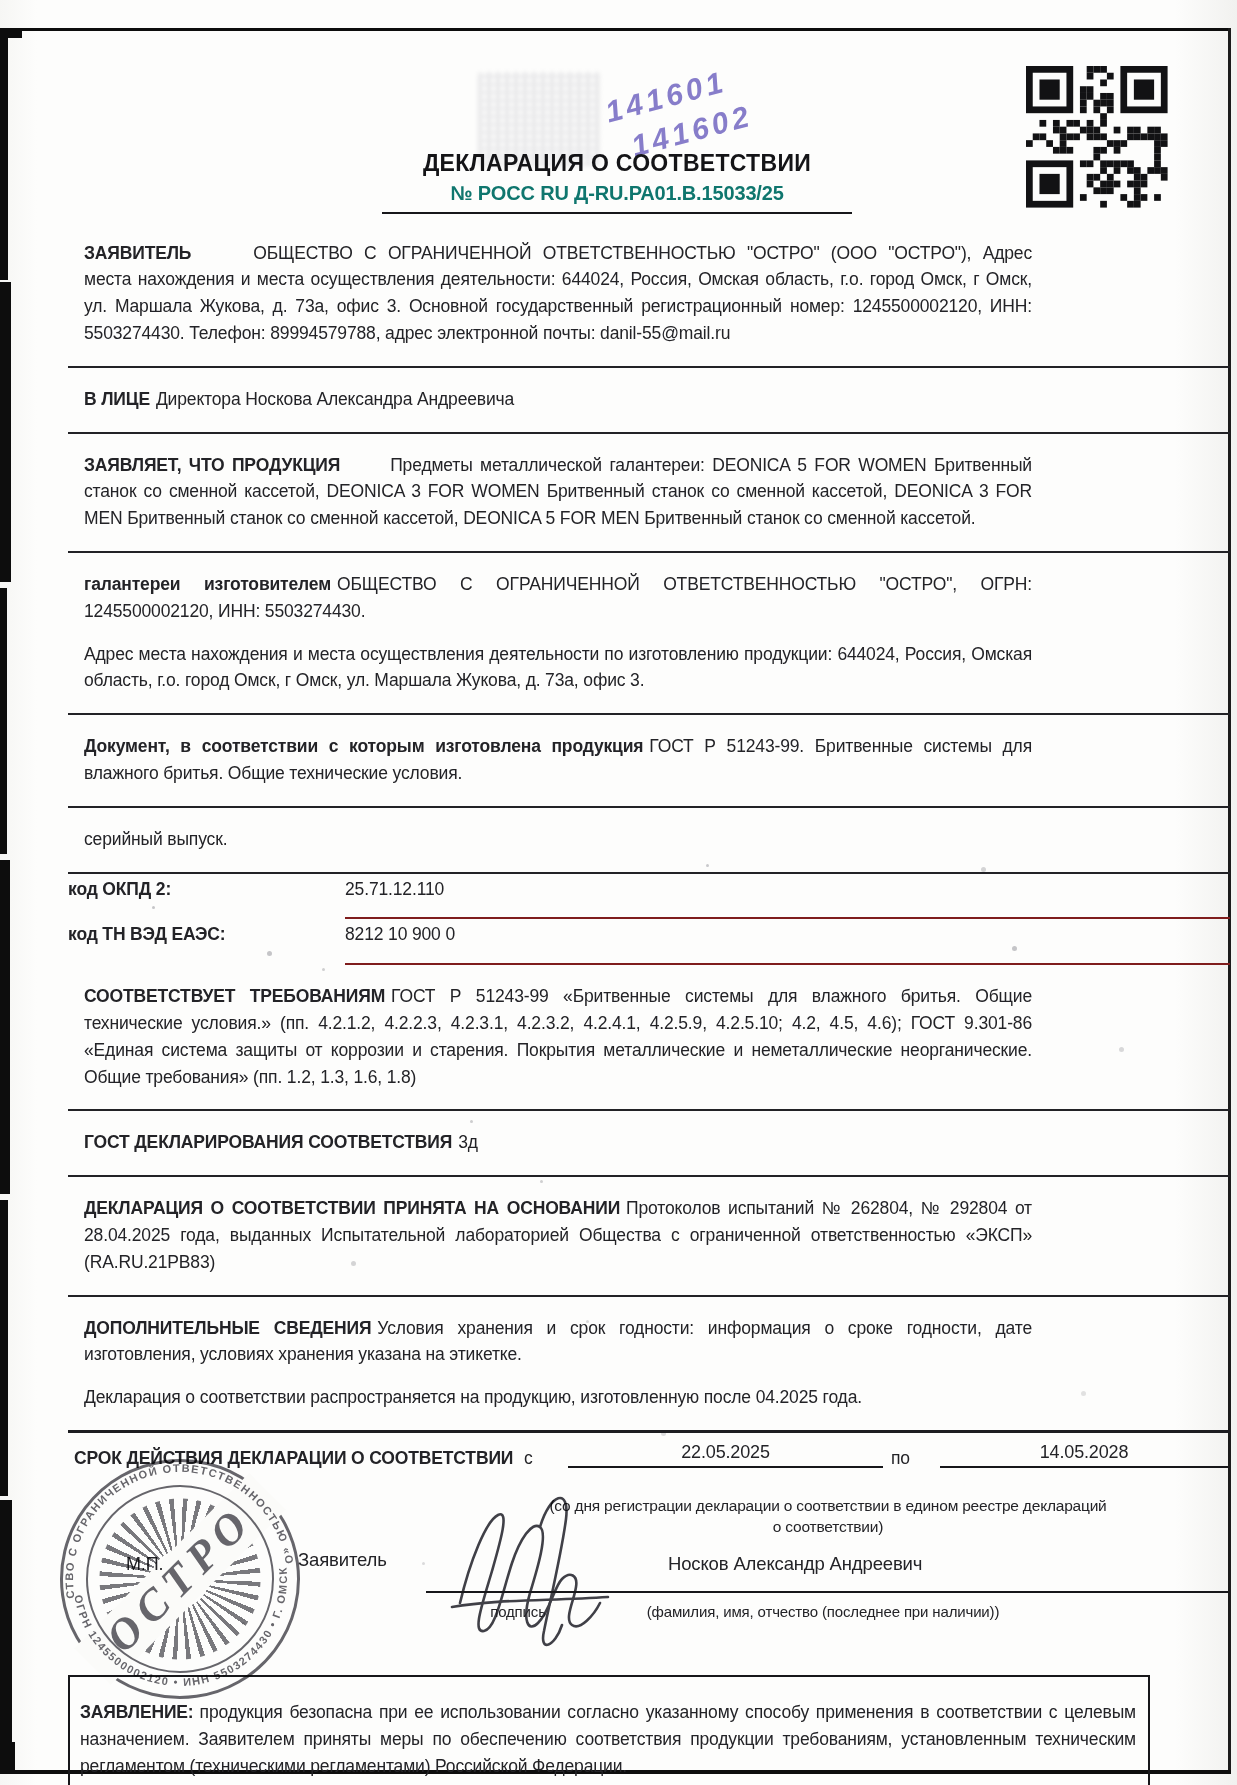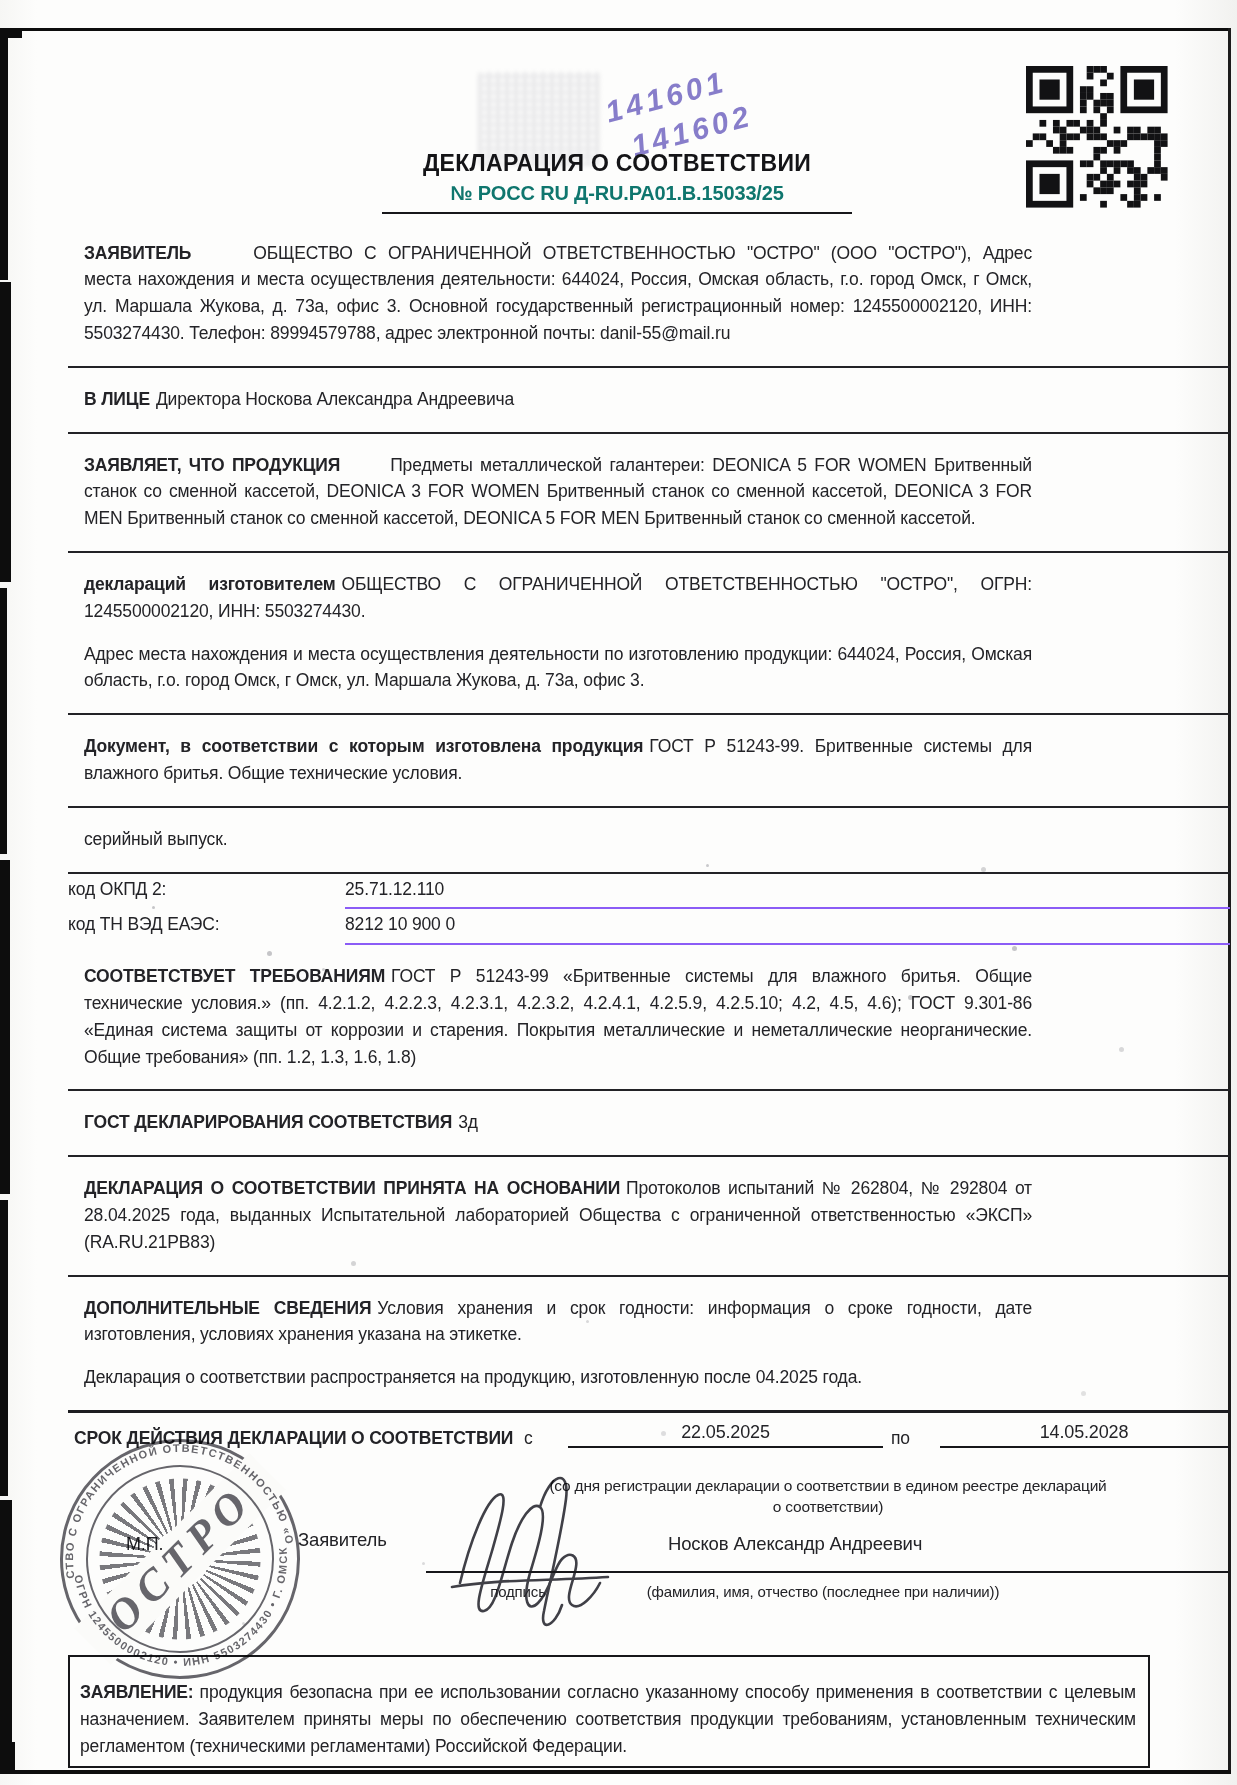--- a/index.html
+++ b/index.html
@@ -50,22 +50,22 @@
   .doc-title{font-size:23px;font-weight:bold;color:#141417;letter-spacing:.3px}
   .doc-number{font-size:20px;font-weight:bold;color:#0f766e;margin-top:3px}
   .title-underline{width:470px;border-bottom:2.5px solid #17171a;margin:5px auto 0}
   .row{border-bottom:2px solid #222226;padding:2px 0 3px}
   .row.hv{border-bottom:3px solid #1d1d21}
   .txt{width:948px;text-align:justify;margin:16px}
   .lbl{font-weight:bold;margin-right:6px}
   .tab{display:inline-block;width:56px}
   .tab-sm{display:inline-block;width:44px}
   .code-row{display:flex;padding:2px 0 0}
-  .code-label{width:277px;font-weight:normal}
-  .code-value{flex:1;border-bottom:2px solid #8b5cf6;padding-bottom:5px}
+  .code-label{width:277px;font-weight:bold}
+  .code-value{flex:1;border-bottom:2px solid #7f1d1d;padding-bottom:15px}
   
   .sig-area{position:relative;height:240px}
   .validity{position:absolute;left:6px;top:12px}
   .date-cell{position:absolute;top:6px;text-align:center;border-bottom:2.5px solid #17171a;
     font-size:18px}
   .date-from{left:500px;width:315px}
   .date-to{left:872px;width:288px}
   .date-sep{position:absolute;left:823px;top:12px}
   .validity-note{position:absolute;left:480px;top:62px;width:560px;text-align:center;
     font-size:15.5px;line-height:21px;letter-spacing:-.2px}
@@ -249,21 +249,21 @@
 
   <div class="row">
     <p class="txt"><span class="lbl">В ЛИЦЕ</span><span>Директора Носкова Александра Андреевича</span></p>
   </div>
 
   <div class="row">
     <p class="txt"><span class="lbl">ЗАЯВЛЯЕТ, ЧТО ПРОДУКЦИЯ</span><span class="tab-sm"></span><span>Предметы металлической галантереи: DEONICA 5 FOR WOMEN Бритвенный станок со сменной кассетой, DEONICA 3 FOR WOMEN Бритвенный станок со сменной кассетой, DEONICA 3 FOR MEN Бритвенный станок со сменной кассетой, DEONICA 5 FOR MEN Бритвенный станок со сменной кассетой.</span></p>
   </div>
 
   <div class="row">
-    <p class="txt"><span class="lbl">деклараций изготовителем</span><span>ОБЩЕСТВО С ОГРАНИЧЕННОЙ ОТВЕТСТВЕННОСТЬЮ "ОСТРО", ОГРН: 1245500002120, ИНН: 5503274430.</span></p>
+    <p class="txt"><span class="lbl">галантереи изготовителем</span><span>ОБЩЕСТВО С ОГРАНИЧЕННОЙ ОТВЕТСТВЕННОСТЬЮ "ОСТРО", ОГРН: 1245500002120, ИНН: 5503274430.</span></p>
     <p class="txt">Адрес места нахождения и места осуществления деятельности по изготовлению продукции: 644024, Россия, Омская область, г.о. город Омск, г Омск, ул. Маршала Жукова, д. 73а, офис 3.</p>
   </div>
 
   <div class="row">
     <p class="txt"><span class="lbl">Документ, в соответствии с которым изготовлена продукция</span><span>ГОСТ Р 51243-99. Бритвенные системы для влажного бритья. Общие технические условия.</span></p>
   </div>
 
   <div class="row">
     <p class="txt">серийный выпуск.</p>
   </div>

